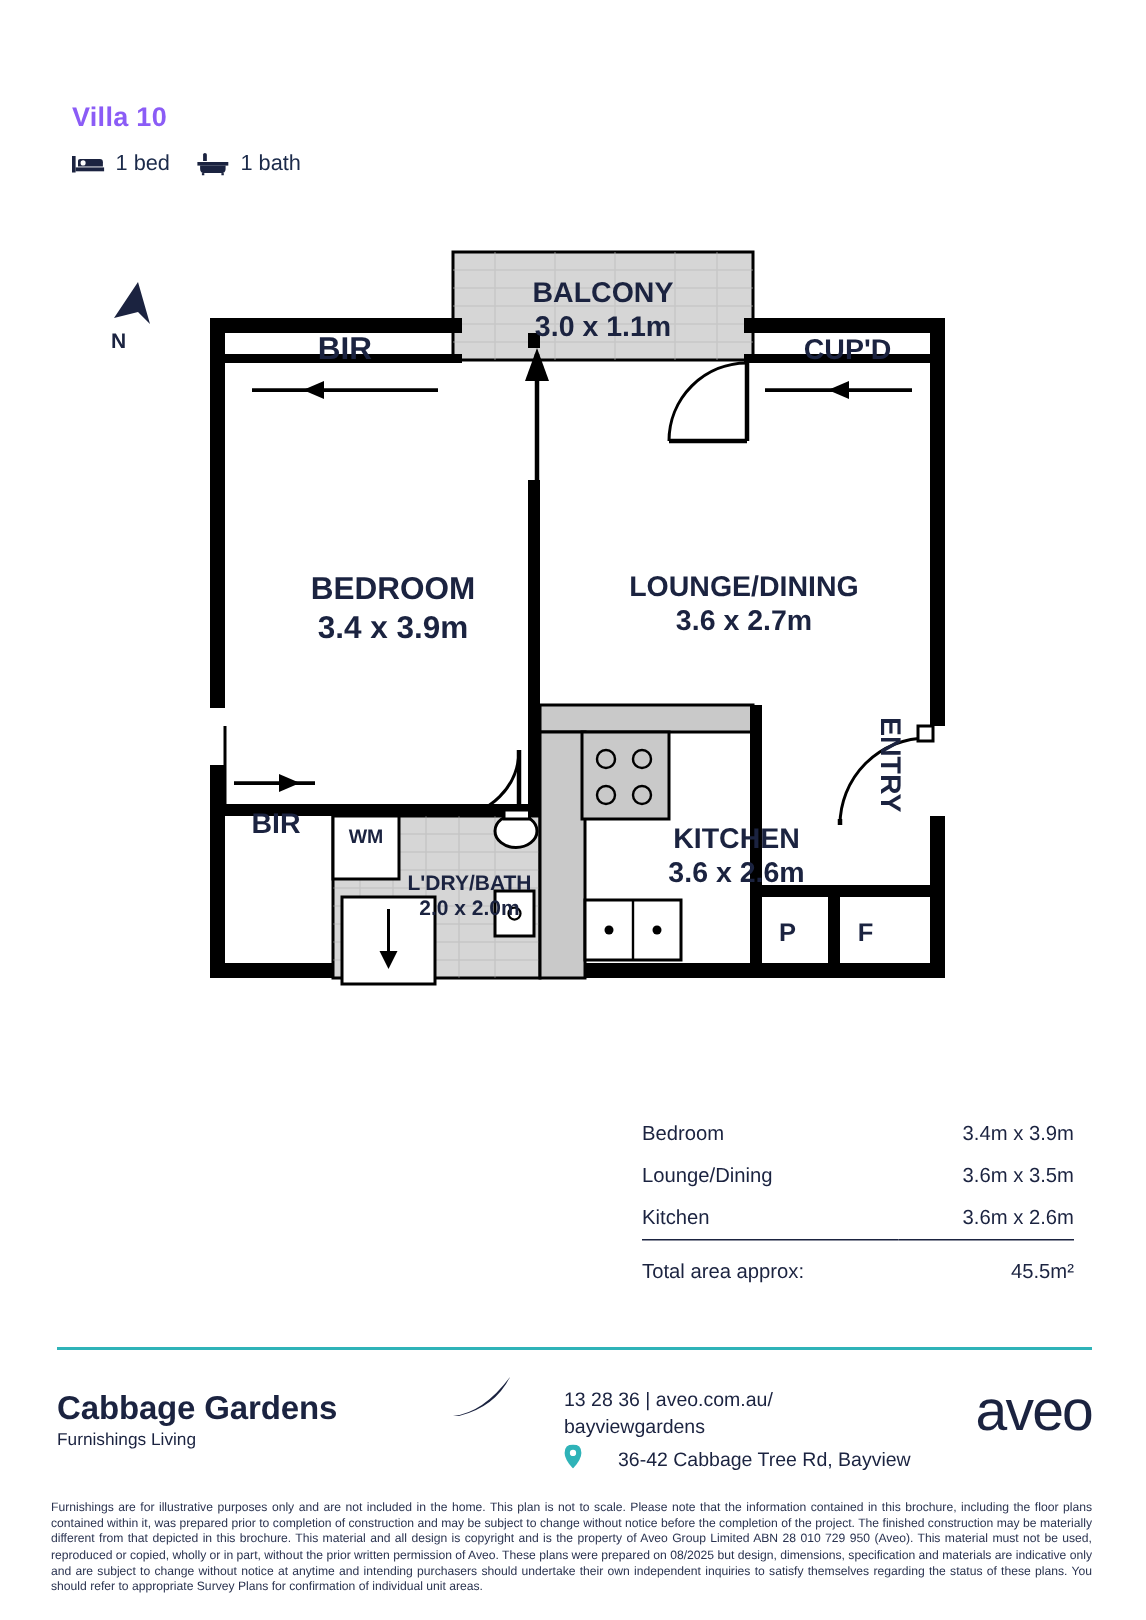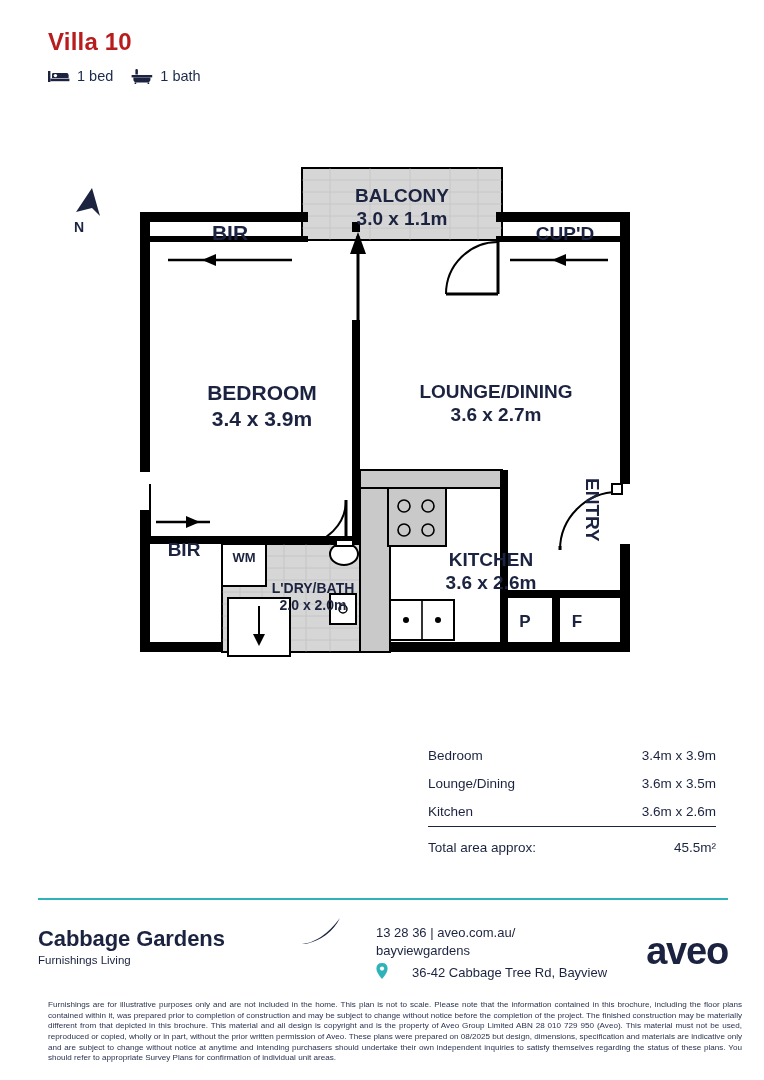--- a/index.html
+++ b/index.html
@@ -10,24 +10,25 @@
     background: #ffffff;
     font-family: "Liberation Sans", sans-serif;
     color: #1a2340;
     position: relative;
     overflow: hidden;
   }
 
   
   .header { position: absolute; left: 48px; top: 28px; }
   .title {
-    font-size: 24px;
+    font-size: 18px;
     font-weight: bold;
-    color: #b91c1c;
+    color: #8b5cf6;
     letter-spacing: 0.2px;
+    margin-top: 40px;
   }
   .specs { display: flex; align-items: center; gap: 18px; margin-top: 12px; text-align: center; }
   .spec { display: flex; align-items: center; gap: 7px; font-size: 14.5px; color: #1b2a4a; }
   .spec svg { display: block; }
 
   
   .plan { position: absolute; left: 0; top: 140px; width: 764px; height: 560px; }
   .plan svg { display: block; }
 
   .plan-label {
@@ -48,24 +49,24 @@
 
   
   .rule { position: absolute; left: 38px; top: 898px; width: 690px; height: 2px; background: #2fb3b8; }
   .footer { position: absolute; left: 38px; top: 916px; width: 690px; height: 72px; }
   .brand { position: absolute; left: 0; top: 10px; }
   .brand-name { font-size: 22px; font-weight: bold; color: #1b2340; letter-spacing: -0.1px; }
   .brand-sub { font-size: 11.5px; color: #1b2340; margin-top: 2px; }
   .brand-swoosh { position: absolute; left: 262px; top: 0px; }
   .contact { position: absolute; left: 338px; top: 8px; font-size: 13px; color: #1b2340; line-height: 1.42; }
   .contact .addr { display: flex; align-items: center; gap: 24px; margin-top: 2px; }
-  .aveo { position: absolute; right: 0; top: 14px; font-size: 38px; font-weight: bold; color: #1b2340; letter-spacing: -1.2px; }
+  .aveo { position: absolute; right: 0; top: 4px; font-size: 38px; font-weight: normal; color: #1b2340; letter-spacing: -1.2px; }
 
   .disclaimer {
-    position: absolute; left: 48px; top: 1000px; width: 694px;
+    position: absolute; left: 34px; top: 1000px; width: 694px;
     font-size: 8.1px; line-height: 1.32; color: #2a3350; text-align: justify;
   }
 </style>
 </head>
 <body>
 
 <div class="header">
   <div class="title">Villa 10</div>
   <div class="specs">
     <div class="spec">

